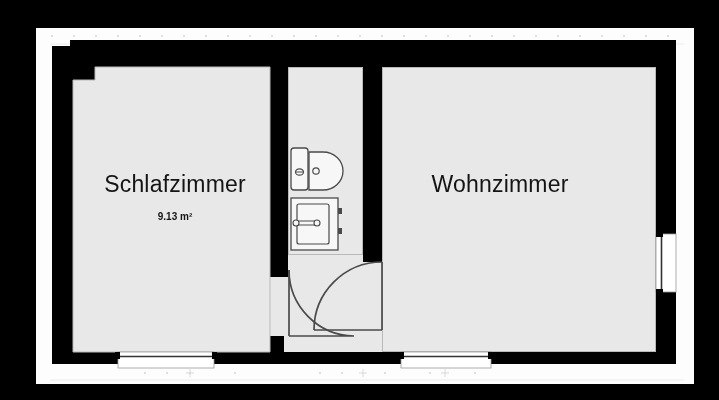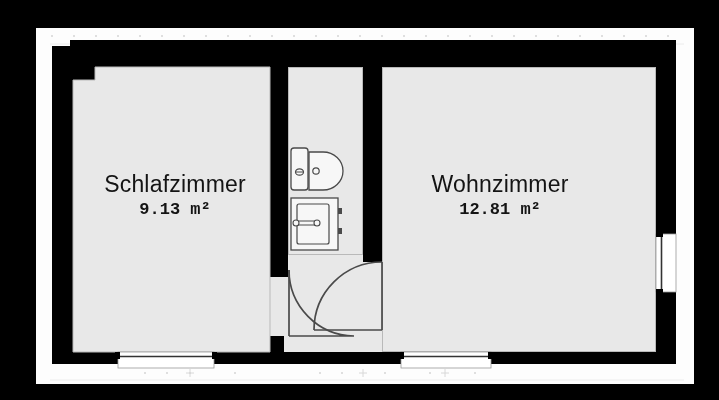--- a/index.html
+++ b/index.html
@@ -35,24 +35,24 @@
   .room-name {
     font-family: "Liberation Sans", sans-serif;
     font-size: 23px;
     font-weight: 400;
     letter-spacing: 0.2px;
     line-height: 1.1;
     color: #141414;
     white-space: nowrap;
   }
   .room-area {
-    font-family: Liberation Mono, monospace;
-    font-size: 17px;
+    font-family: Liberation Sans, sans-serif;
+    font-size: 10px;
     font-weight: 700;
-    margin-top: 3px;
+    margin-top: 14px;
     color: #141414;
     white-space: nowrap;
   }
   #label-bedroom {
     left: 60px;
     top: 172px;
     width: 230px;
   }
   #label-living {
     left: 380px;
@@ -232,16 +232,15 @@
 
   </svg>
 
   <div class="room-label-group" id="label-bedroom">
     <div class="room-name">Schlafzimmer</div>
     <div class="room-area">9.13 m²</div>
   </div>
 
   <div class="room-label-group" id="label-living">
     <div class="room-name">Wohnzimmer</div>
-    <div class="room-area">12.81 m²</div>
   </div>
 
 </div>
 
 </body></html>

